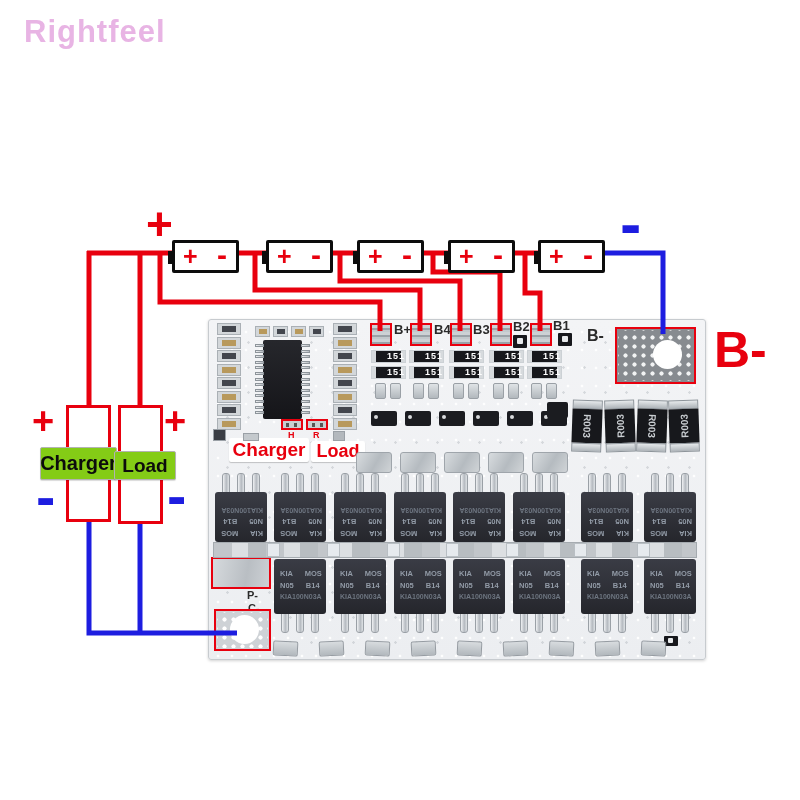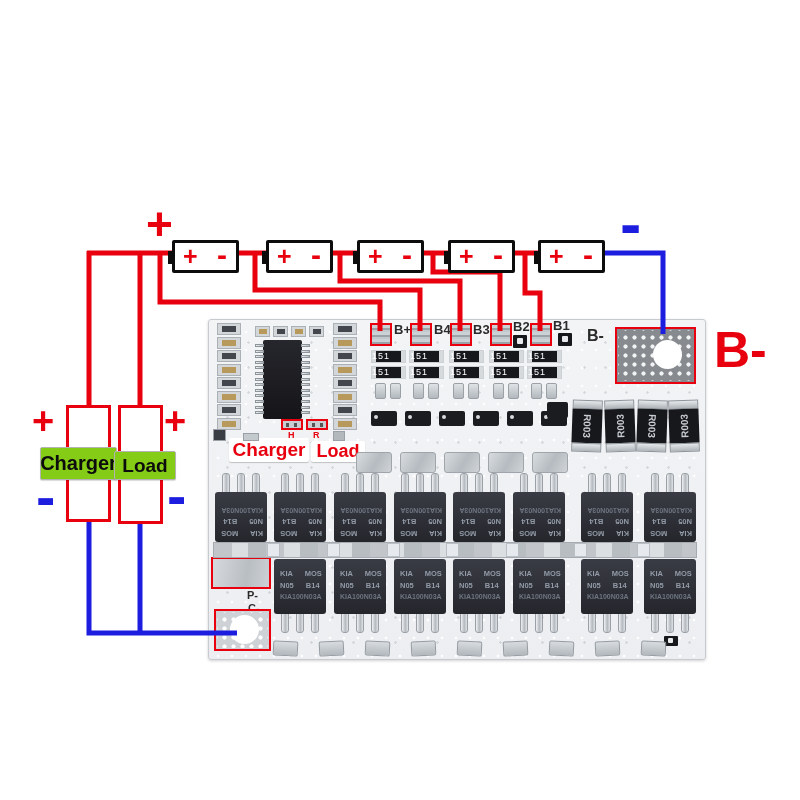--- a/index.html
+++ b/index.html
@@ -34,32 +34,33 @@
   .padlabel{font-weight:bold;font-size:13px;color:#2b2b2b;line-height:1;}
   .silk{font-weight:bold;color:#2b2b2b;line-height:1;}
   .jlabel{background:#fff;border-radius:2px;color:#e8000e;font-weight:bold;display:flex;align-items:center;
           justify-content:center;box-shadow:0 1px 1px rgba(0,0,0,.2);}
   .bigminus{color:#e8000e;font-weight:bold;font-size:50px;line-height:1;z-index:3;}
   .dotpad{background-image:radial-gradient(circle,#f2f3f4 0 1.8px,transparent 2.4px);background-size:9px 9px;
           background-position:3px 3px;border-radius:2px;}
   .mosbody{background:linear-gradient(180deg,#3a3c45,#25262c);border-radius:3px;overflow:hidden;}
   .mosline{font-size:7.5px;color:#919aa6;font-weight:bold;white-space:nowrap;}
   .leg{background:linear-gradient(90deg,#f0f2f4,#b5bac0 55%,#dfe3e6);border:1px solid #9aa0a6;}
-  .cap151{background:#17181c;border:1px solid #ccd1d5;color:#fff;font-size:9px;font-weight:normal;
-          letter-spacing:1px;text-align:left;box-shadow:inset 4px 0 0 #d6dadd, inset -4px 0 0 #d6dadd;}
+  .cap151{background:#17181c;border:1px solid #ccd1d5;color:#fff;font-size:9px;font-weight:bold;
+          letter-spacing:1px;text-align:right;box-shadow:inset 4px 0 0 #d6dadd, inset -4px 0 0 #d6dadd;}
   .shunt{display:flex;flex-direction:column;}
   .shcap{height:9px;background:linear-gradient(180deg,#e6e9eb,#aeb4b9);border:1px solid #8d949a;}
   .shbody{flex:1;background:#17181c;color:#c9cdd1;font-size:10px;font-weight:bold;
           display:flex;align-items:center;justify-content:center;}
 </style>
 </head>
 <body>
 
 <div class="canvas">
 
+  <div class="abs watermark">Rightfeel</div>
 
   <svg class="abs wires" width="800" height="800">
     <g stroke="#e8000e" stroke-width="5" fill="none">
       <path d="M87 253 H 605"></path>
       <path d="M89 251 V 407"></path>
       <path d="M140 251 V 407"></path>
       <path d="M160 253 V 302 H 380 V 331"></path>
       <path d="M255 253 V 290 H 420 V 331"></path>
       <path d="M340 253 V 281 H 460 V 331"></path>
       <path d="M433 253 V 272 H 500 V 331"></path>

